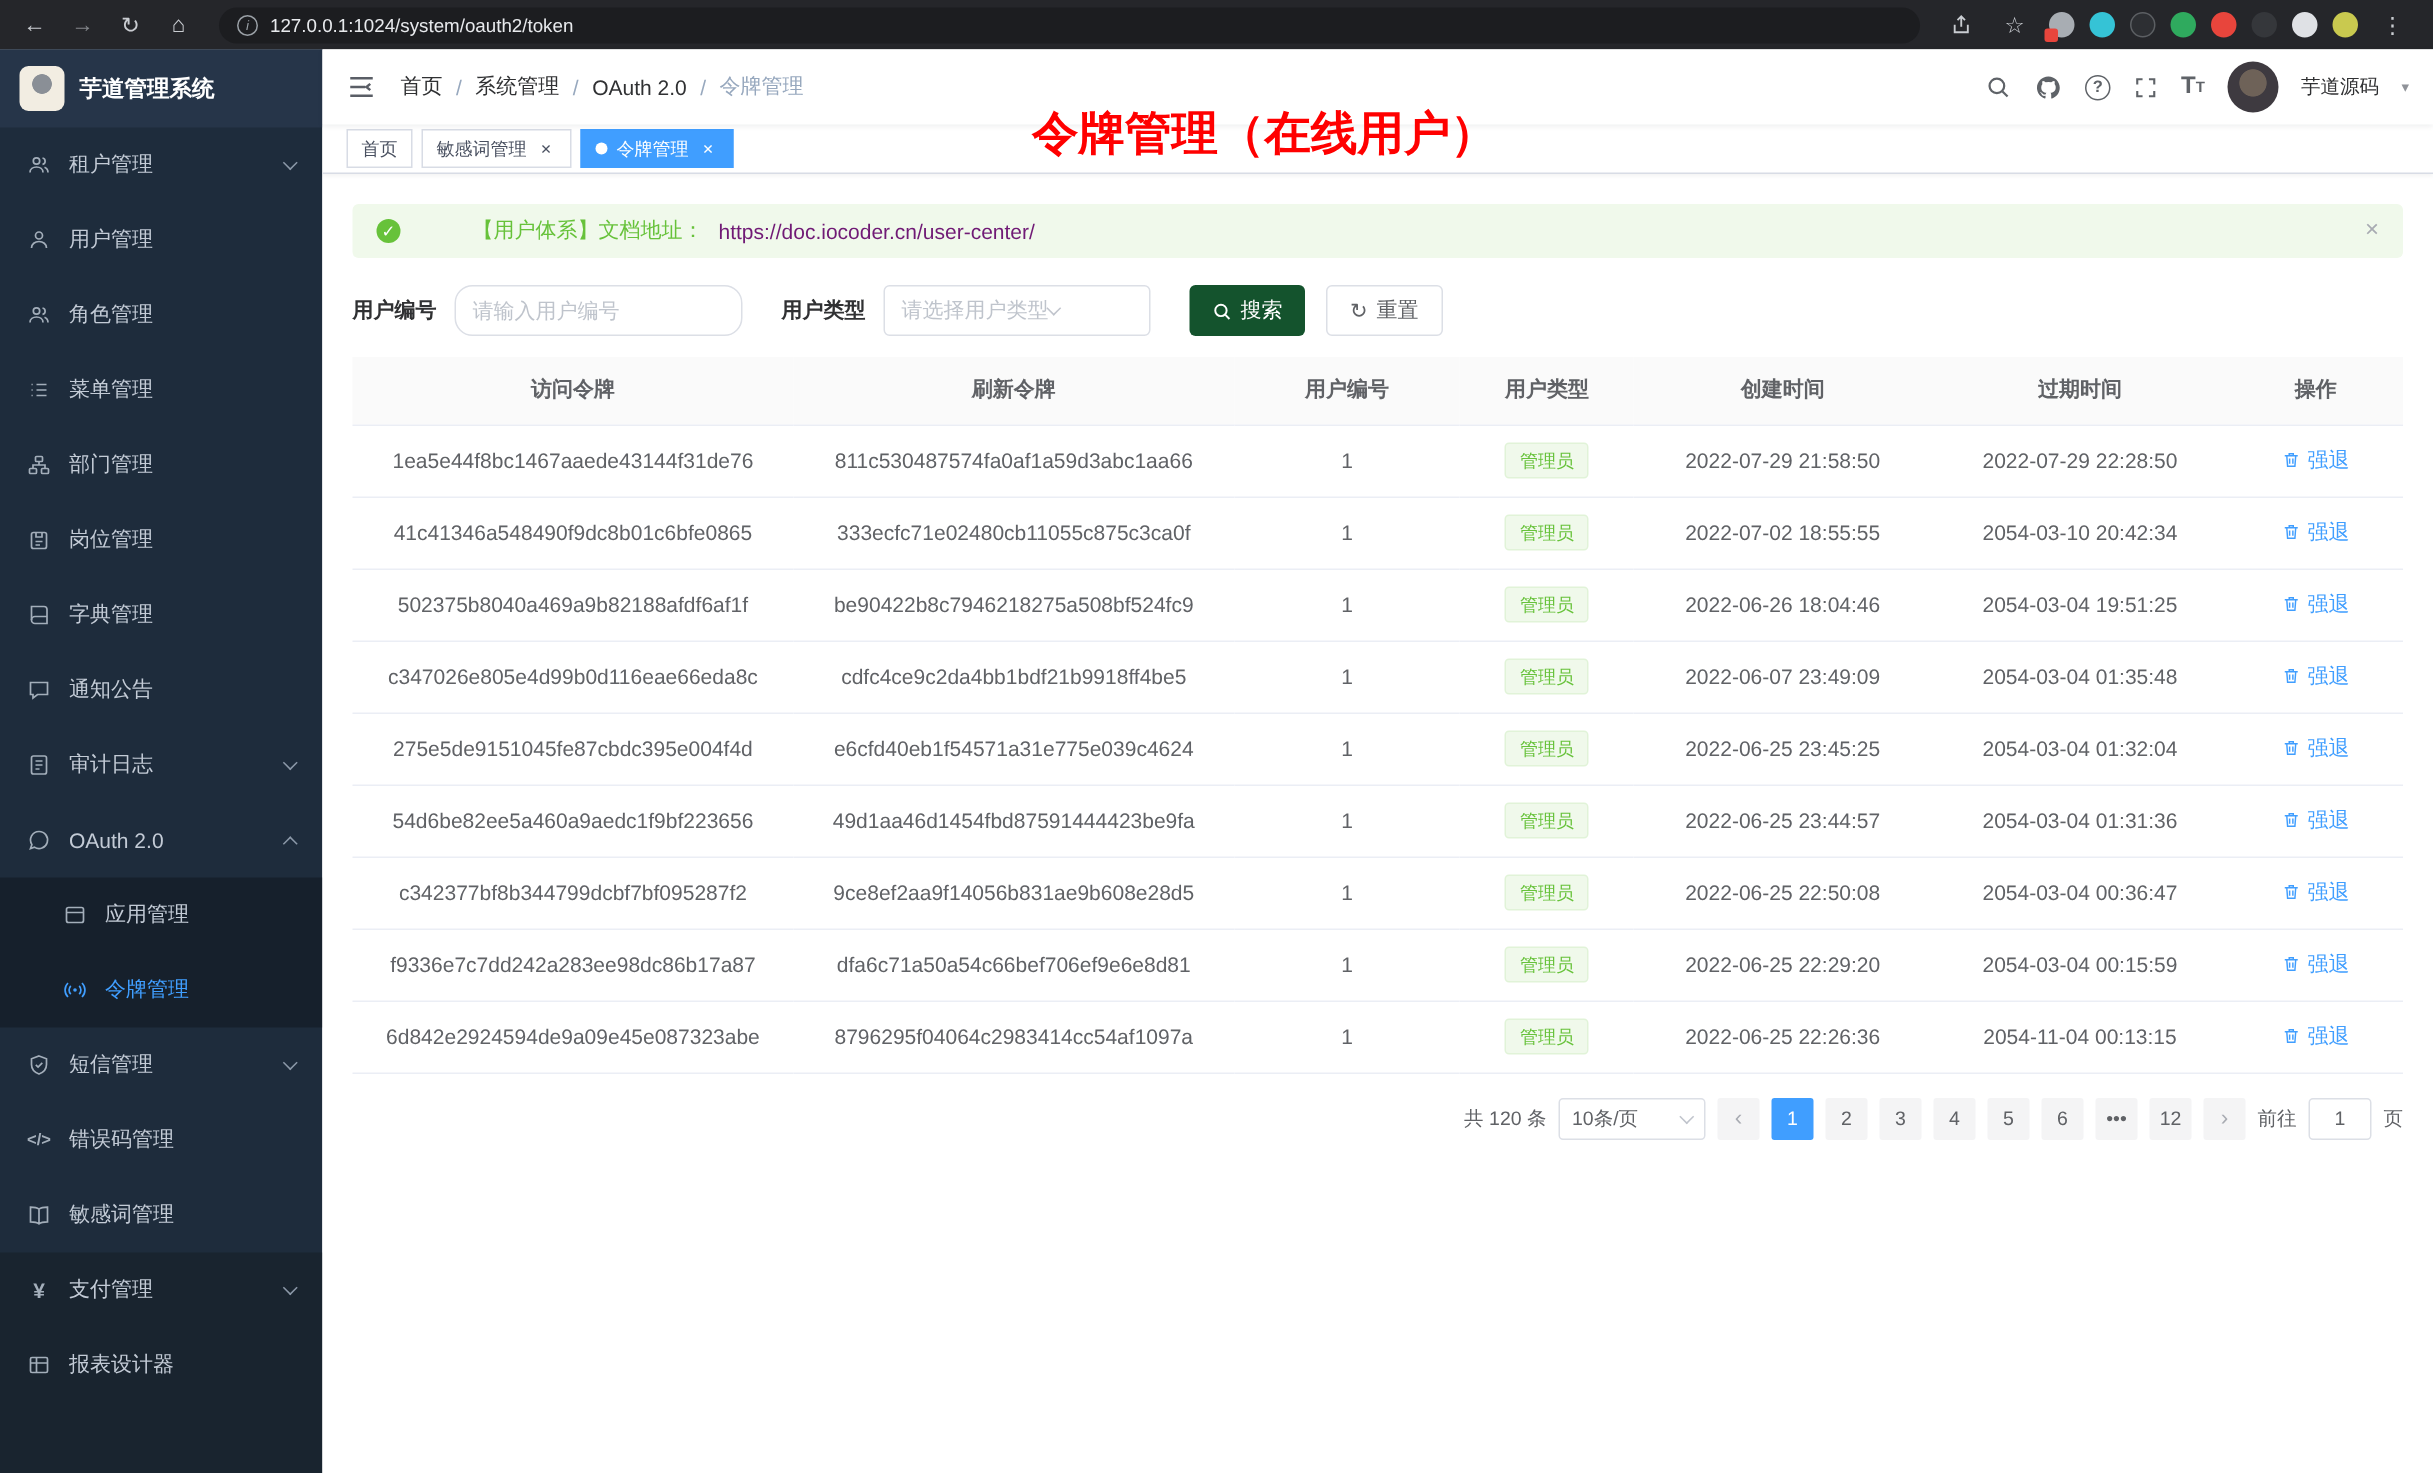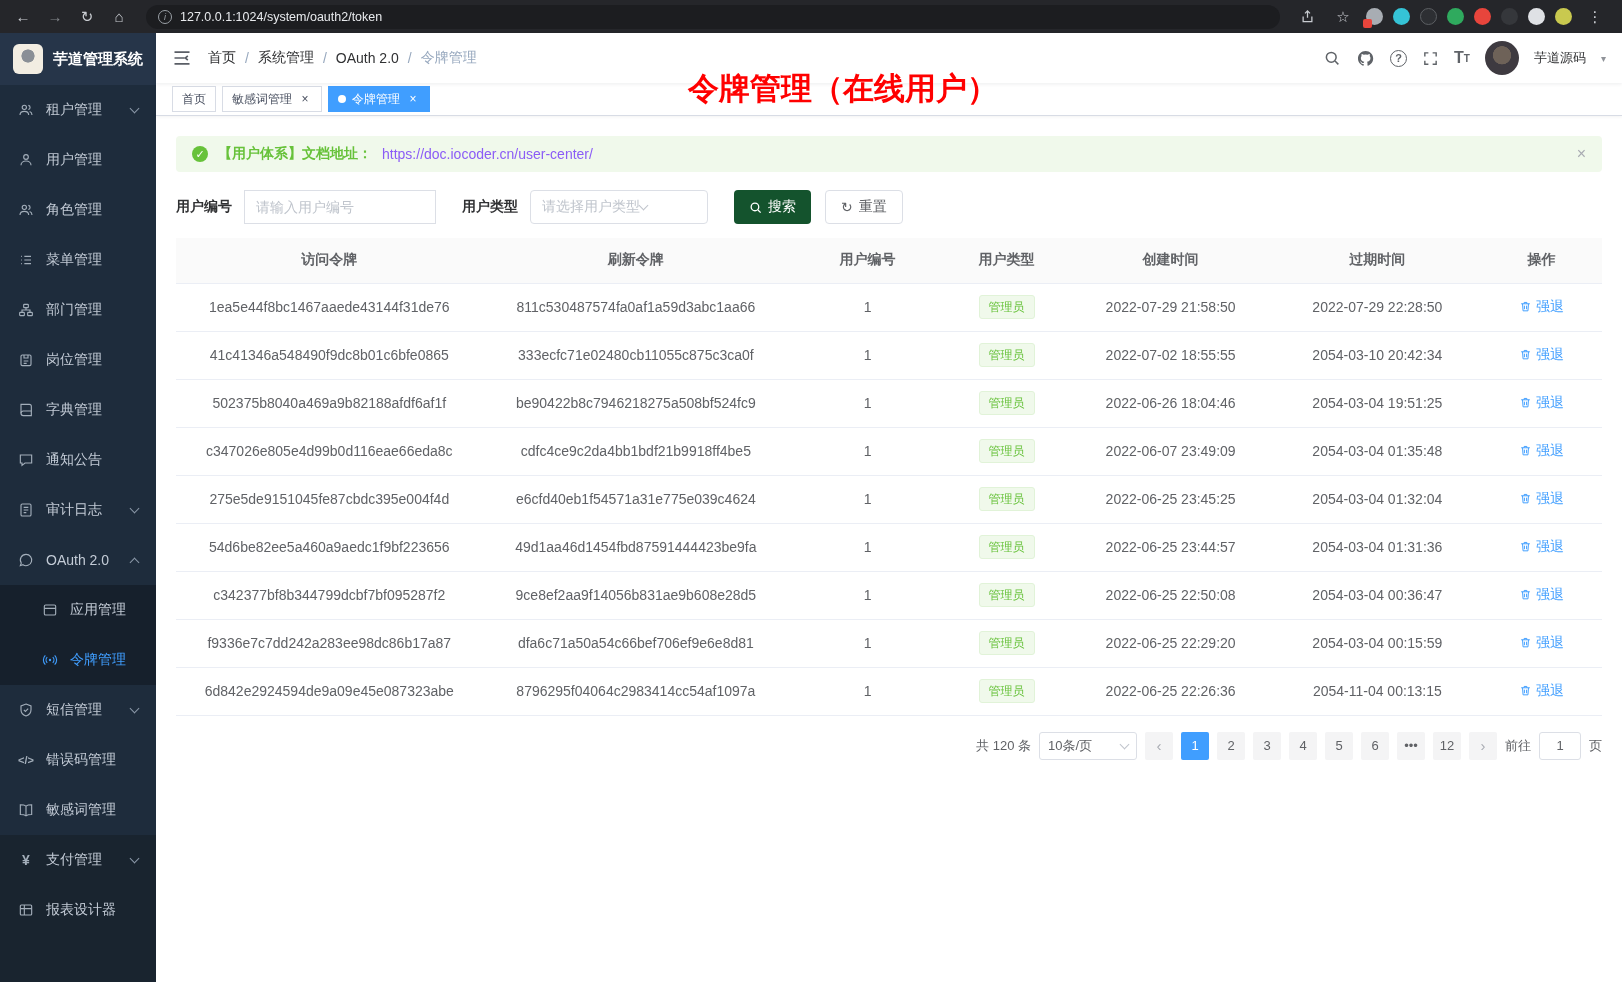--- a/index.html
+++ b/index.html
@@ -18,21 +18,21 @@
              font-size:9px; font-style:italic; display:flex; align-items:center; justify-content:center; }
   .url-text { color:#e8eaed; font-size:12.5px; }
   .b-right { display:flex; align-items:center; gap:10px; padding-right:4px; }
   .ext-dot { width:17px; height:17px; border-radius:50%; position:relative; flex:0 0 auto; cursor:pointer; }
   .badge { position:absolute; left:-3px; bottom:-3px; width:9px; height:9px; background:#e8453c; border-radius:2px; }
 
   
   .app { display:flex; height:949px; }
 
   
-  .sidebar { width:156px; background:#1e2c3c; color:#c3cbd6; display:flex; flex-direction:column; flex:0 0 auto; }
+  .sidebar { width:215px; background:#1e2c3c; color:#c3cbd6; display:flex; flex-direction:column; flex:0 0 auto; }
   .logo { height:52px; background:#263549; display:flex; align-items:center; gap:10px; padding:0 13px; cursor:pointer; }
   .logo-img { width:30px; height:30px; border-radius:6px; flex:0 0 auto;
               background:radial-gradient(circle at 50% 40%, #8a8f96 0 27%, #f2ede2 29%); }
   .logo-title { color:#fff; font-size:15px; font-weight:700; white-space:nowrap; }
   .menu { flex:1; display:flex; flex-direction:column; }
   .mi { height:50px; display:flex; align-items:center; gap:12px; padding:0 18px; font-size:14px;
         cursor:pointer; white-space:nowrap; }
   .mi .micon { width:16px; display:flex; justify-content:center; color:#a3aeba; flex:0 0 auto; }
   .mi .txt-ic { font-size:11px; font-weight:700; color:#a3aeba; }
   .mi .lbl { flex:1; }
@@ -73,28 +73,28 @@
   .tag.active { background:#409eff; border-color:#409eff; color:#fff; }
   .tag .dot { width:8px; height:8px; border-radius:50%; background:#fff; }
 
   .content { flex:1; padding:20px 20px 0 20px; background:#fff; overflow:hidden; }
 
   
   .alert { height:36px; background:#f0f9eb; border-radius:4px; display:flex; align-items:center; gap:10px;
            padding:0 16px; color:#67c23a; font-size:14px; margin-bottom:18px; }
   .chk { width:16px; height:16px; border-radius:50%; background:#67c23a; color:#fff; font-size:11px;
          display:flex; align-items:center; justify-content:center; flex:0 0 auto; }
-  .alert b { font-weight:700; }
-  .alert a { color:#8b5cf6; text-decoration:none; cursor:pointer; }
+  .alert b { font-weight:400;margin-left:38px; }
+  .alert a { color:#701a75; text-decoration:none; cursor:pointer; }
   .alert .close { margin-left:auto; color:#a8abb2; font-size:16px; cursor:pointer; }
 
   
   .filters { display:flex; align-items:center; margin-bottom:14px; font-size:14px; }
   .flabel { font-weight:700; color:#303133; margin-right:12px; }
-  .finput { width:192px; height:34px; border:1px solid #dcdfe6; border-radius:0; padding:0 11px;
+  .finput { width:192px; height:34px; border:1px solid #dcdfe6; border-radius:12px; padding:0 11px;
             font-size:14px; color:#606266; outline:none; margin-right:26px; font-family:inherit; }
   .finput::placeholder { color:#bfc4cc; }
   .fselect { width:178px; height:34px; border:1px solid #dcdfe6; border-radius:4px; padding:0 11px;
              display:flex; align-items:center; justify-content:flex-start; color:#bfc4cc;
              font-size:14px; cursor:pointer; margin-right:26px; background:#fff; }
   .btn { height:34px; border-radius:4px; padding:0 15px; font-size:14px; display:inline-flex;
          align-items:center; gap:6px; cursor:pointer; border:none; font-family:inherit; }
   .btn-primary { background:#14532d; color:#fff; margin-right:14px;align-items:center; }
   .btn-default { background:#fff; border:1px solid #dcdfe6; color:#606266; }
 

